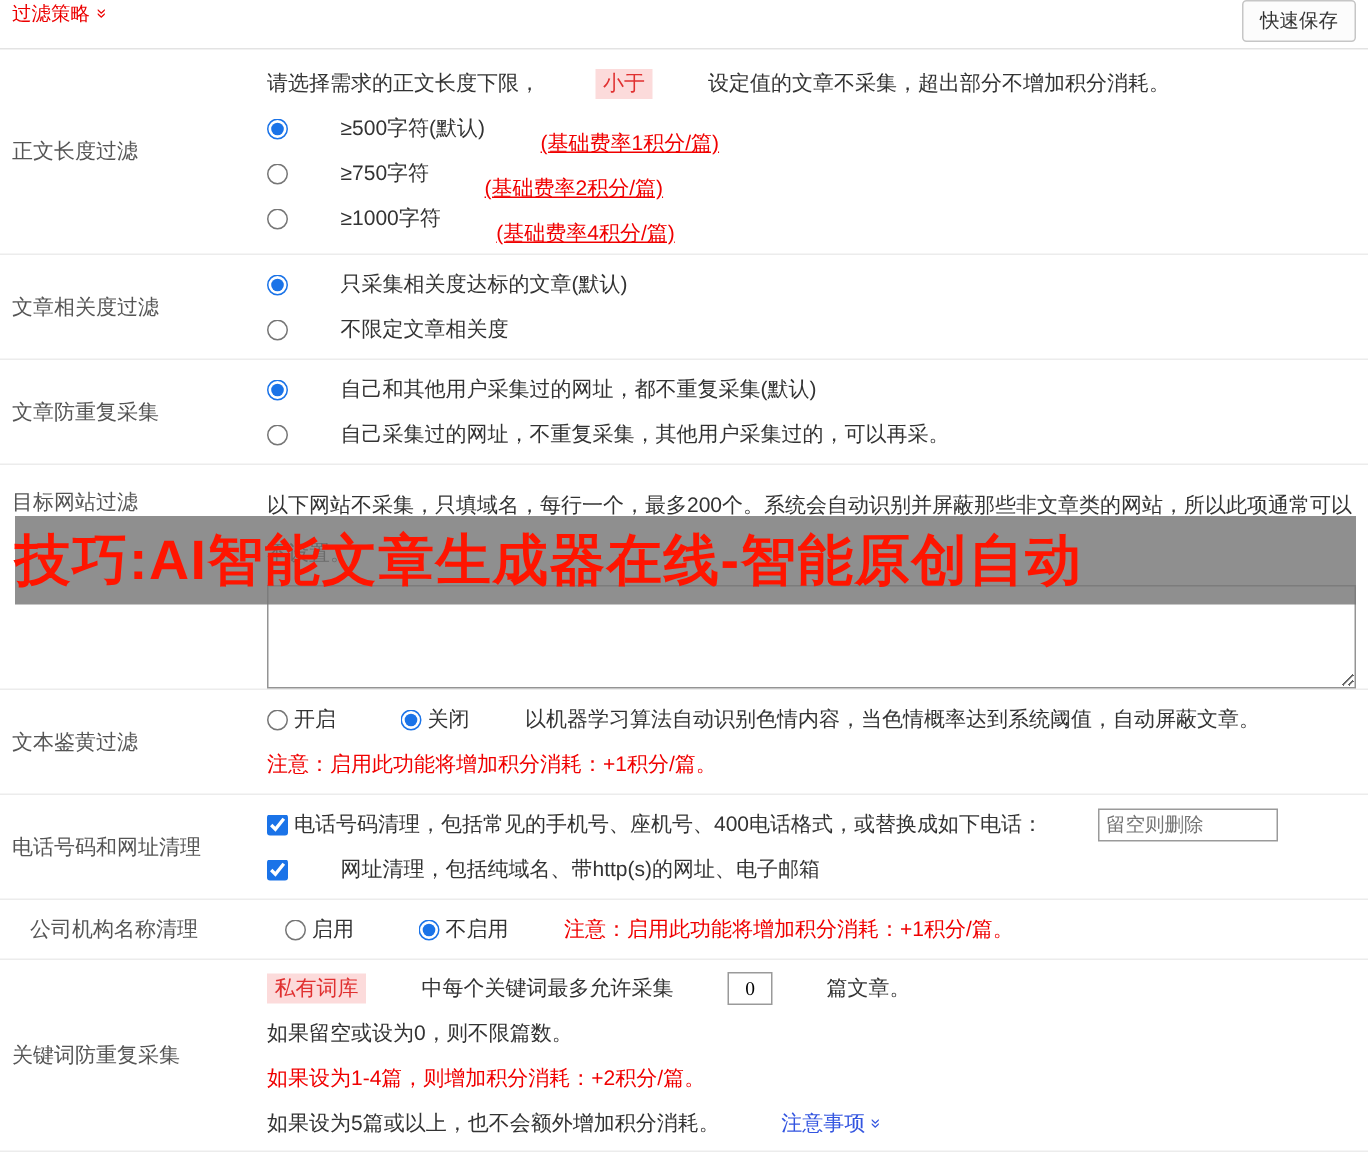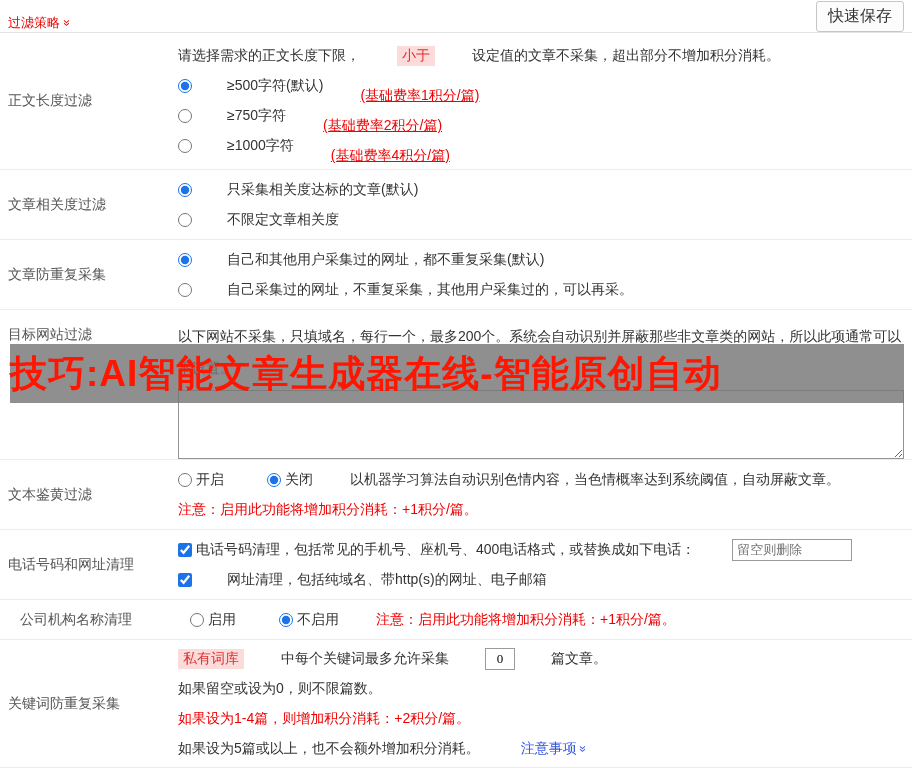--- a/index.html
+++ b/index.html
@@ -7,27 +7,27 @@
   body {
     width:912px; height:768px; overflow:hidden; position:relative;
     font-family:"Liberation Sans","DejaVu Sans",sans-serif;
     font-size:14px; color:#333;
   }
   .page { width:912px; height:768px; position:relative; }
 
   
   .topbar {
     height:33px; border-bottom:1px solid #e3e3e3;
-    display:flex; align-items:flex-end; justify-content:space-between;
+    display:flex; align-items:flex-start; justify-content:space-between;
     padding:0 8px;
   }
   .title { color:#ec0000; font-size:13px; cursor:pointer; display:flex; align-items:center; gap:3px; }
   .rot-down { display:inline-block; transform:rotate(-90deg); font-size:12px; line-height:1; }
   .save-btn {
-    font-size:16px; color:#333; background:#fcfcfc;
+    font-size:13px; color:#333; background:#fcfcfc;
     border:1px solid #c6c6c6; border-radius:3px;
     padding:4px 11px; cursor:pointer;
   }
 
   
   .row { display:flex; border-bottom:1px solid #ececec; }
   .row-label { width:178px; padding-left:8px; display:flex; align-items:center; color:#555; flex-shrink:0; }
   .row-content { flex:1; padding-right:8px; display:flex; flex-direction:column; justify-content:center; }
   .line { height:30px; display:flex; align-items:center; white-space:nowrap;gap:31px; }
   .r1 { height:137px; } .r2 { height:70px; } .r3 { height:70px; }

